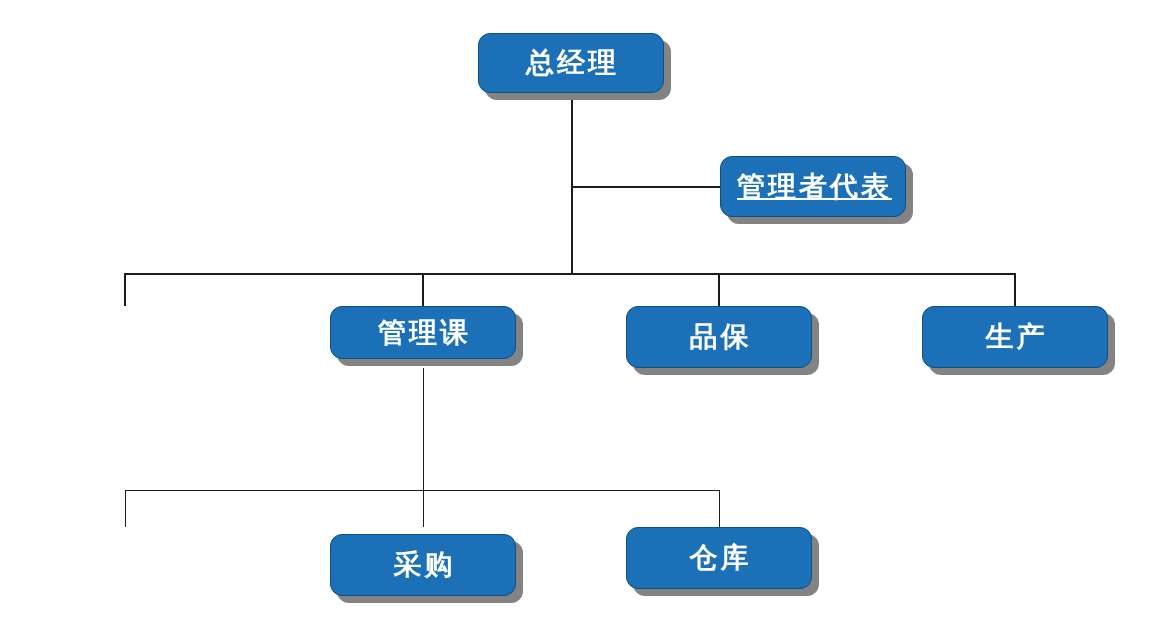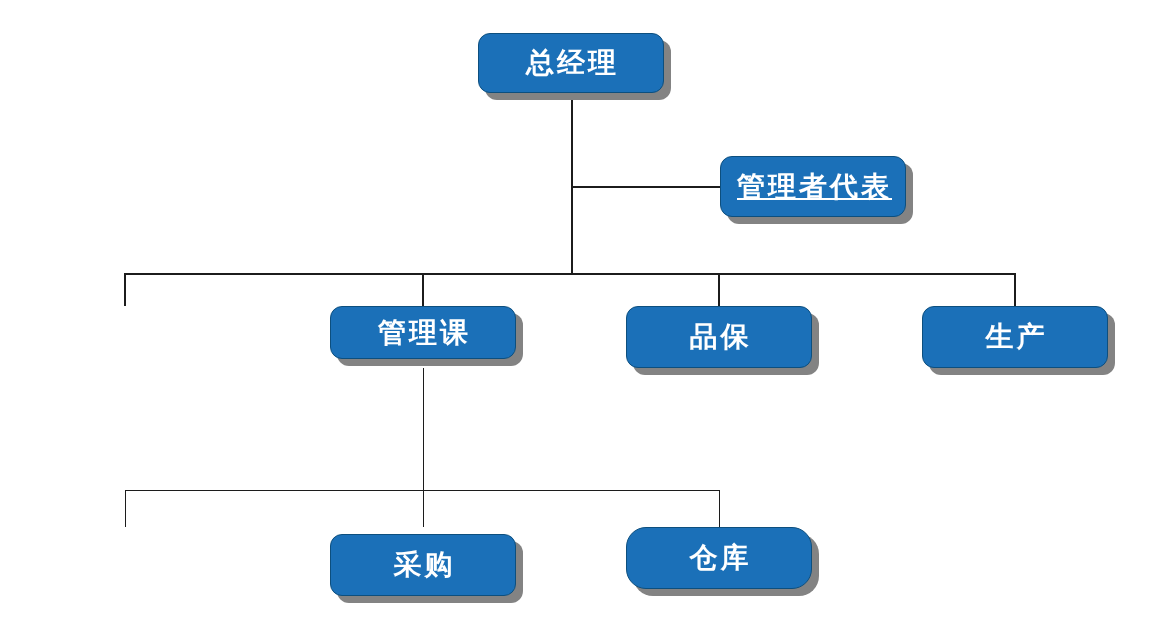--- a/index.html
+++ b/index.html
@@ -41,21 +41,21 @@
 
   
   #node-gm   { left: 478px; top: 33px;  width: 186px; height: 60px; }
   #node-rep  { left: 720px; top: 156px; width: 186px; height: 61px; text-decoration: underline; }
   #node-biz  { left: 32px;  top: 306px; width: 186px; height: 62px; }
   #node-mgmt { left: 330px; top: 306px; width: 186px; height: 53px; }
   #node-qa   { left: 626px; top: 306px; width: 186px; height: 62px; }
   #node-prod { left: 922px; top: 306px; width: 186px; height: 62px; }
   #node-hr   { left: 32px;  top: 527px; width: 186px; height: 62px; }
   #node-pur  { left: 330px; top: 527px; width: 186px; height: 62px; margin-top: 7px; }
-  #node-wh   { left: 626px; top: 527px; width: 186px; height: 62px; border-radius: 20px; }
+  #node-wh   { left: 626px; top: 527px; width: 186px; height: 62px; }
 
   
   #line-root-v      { left: 571px;  top: 93px;  width: 2px;   height: 182px; }
   #line-rep-h       { left: 572px;  top: 186px; width: 148px; height: 2px; }
   #line-main-h      { left: 124px;  top: 273px; width: 892px; height: 2px; }
   #line-drop-biz    { left: 124px;  top: 273px; width: 2px;   height: 33px; }
   #line-drop-mgmt   { left: 422px;  top: 273px; width: 2px;   height: 33px; }
   #line-drop-qa     { left: 718px;  top: 273px; width: 2px;   height: 33px; }
   #line-drop-prod   { left: 1014px; top: 273px; width: 2px;   height: 33px; }
   #line-mgmt-v      { left: 423px;  top: 368px; width: 1px;   height: 123px; }

